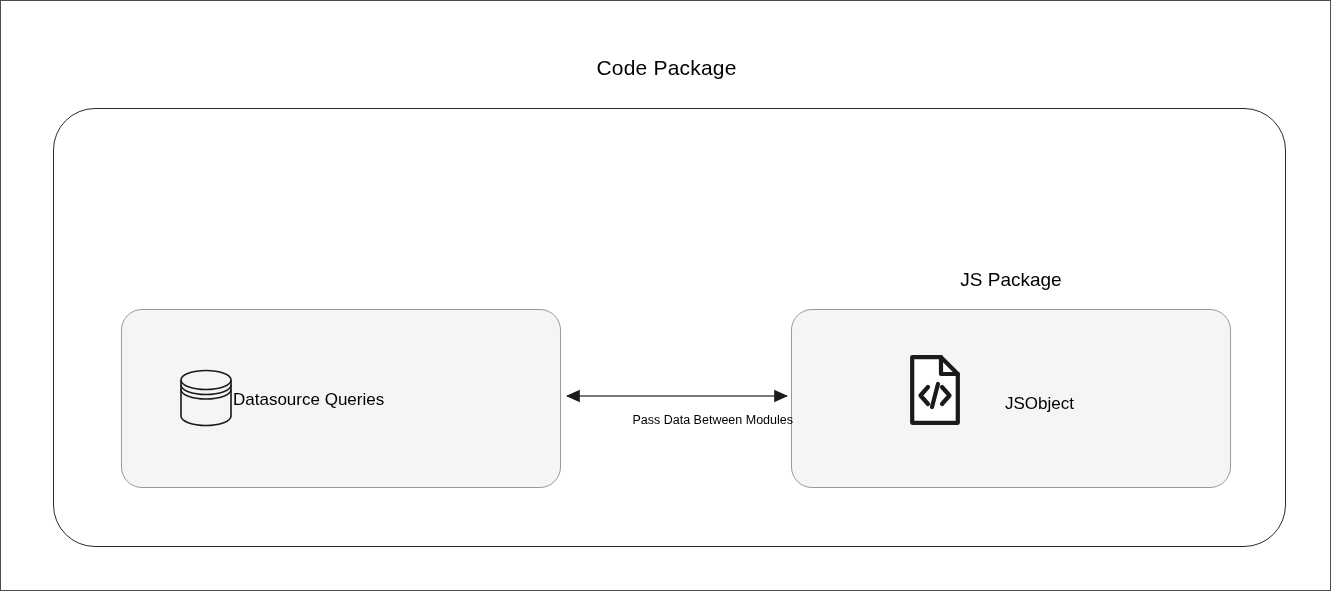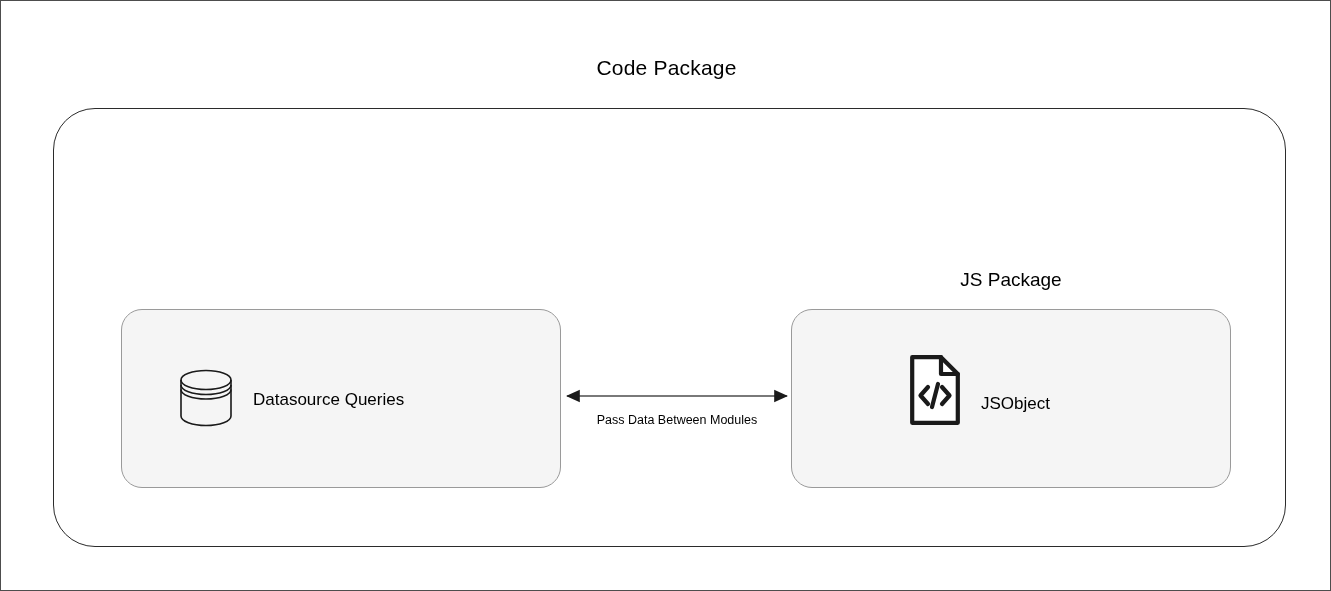--- a/index.html
+++ b/index.html
@@ -86,40 +86,40 @@
     top: 308px;
     width: 440px;
     height: 179px;
   }
 
   
   .module-content {
     position: absolute;
     display: flex;
     align-items: center;
-    gap: 20px;
     white-space: nowrap;
   }
   .module-content.query {
     left: 178px;
     top: 368px;
   }
   .module-content.js {
     left: 908px;
     top: 353px;
   }
   .entity-label {
     font-size: 17px;
     color: #000000;
   }
   .module-content.query .entity-label {
     padding-top: 4px;
   }
   .module-content.js .entity-label {
     padding-top: 28px;
+    margin-left: 44px;
   }
 
   .icon-db,
   .icon-file {
     display: block;
     flex: 0 0 auto;
   }
 
   
   .connector {
@@ -127,21 +127,21 @@
     left: 558px;
     top: 382px;
     width: 236px;
     height: 28px;
   }
   .connector-label {
     position: absolute;
     left: 560px;
     top: 412px;
     width: 232px;
-    text-align: center;
+    text-align: right;
     font-size: 12.5px;
     color: #000000;
     white-space: nowrap;
   }
 </style>
 </head>
 <body>
 
 <div id="page">
 

